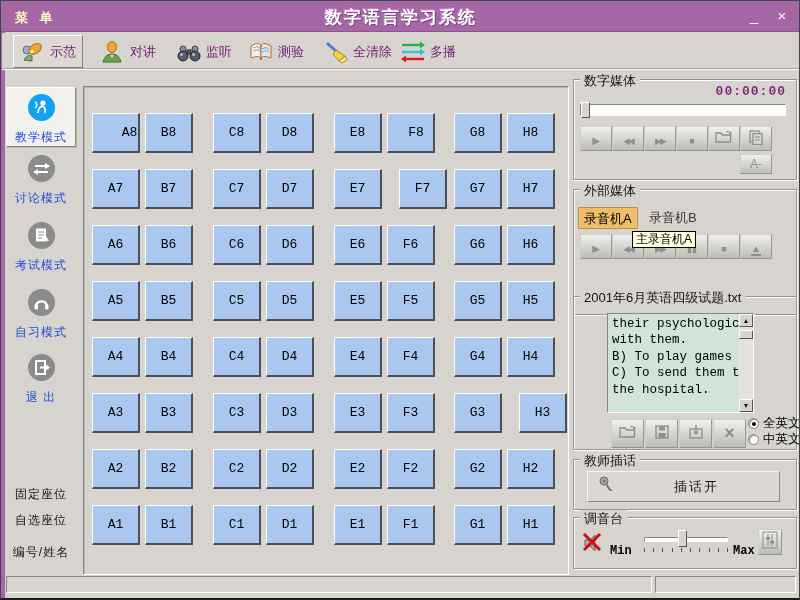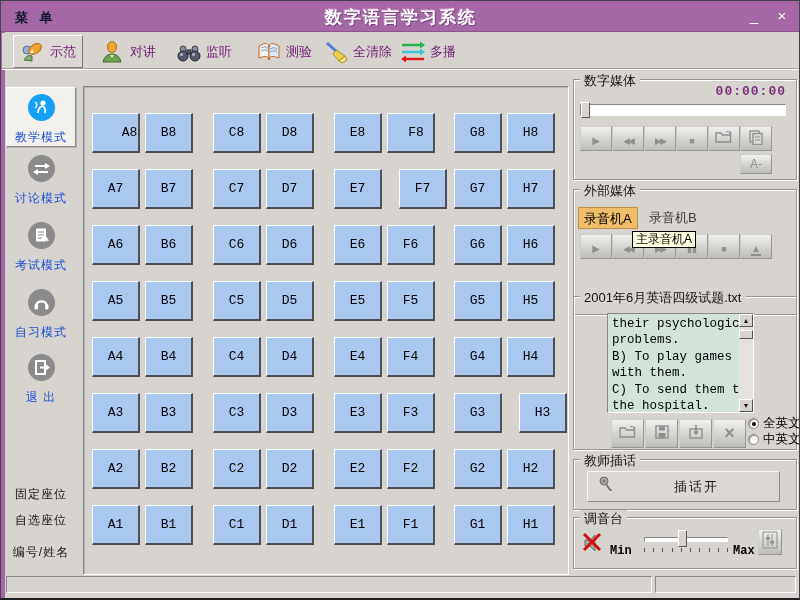--- a/index.html
+++ b/index.html
@@ -3,21 +3,21 @@
 <meta charset="utf-8">
 <style>
   html,body{margin:0;padding:0;background:#555;}
   *{box-sizing:border-box;font-family:"Liberation Sans",sans-serif;}
   #win{position:relative;width:800px;height:600px;background:#d7d4cf;overflow:hidden;
        border:1px solid #45434a;border-bottom:2px solid #1e1e22;}
   
   #titlebar{position:absolute;left:0;top:0;width:800px;height:31px;background:#a567a5;
             border-bottom:1px solid #8d538d;}
   #leftstrip{position:absolute;left:0;top:31px;width:4px;height:569px;background:#a567a5;}
-  .menu-label{position:absolute;left:14px;top:8px;font-size:13px;font-weight:bold;color:#0f172a;letter-spacing:4px;cursor:default;}
+  .menu-label{position:absolute;left:14px;top:8px;font-size:13px;font-weight:bold;color:#fef9c3;letter-spacing:4px;cursor:default;}
   .win-title{position:absolute;left:0;right:0;top:5px;text-align:center;font-size:17px;font-weight:bold;color:#fff;
              letter-spacing:2px;text-shadow:1px 1px 0 #7a417a, -1px -1px 0 #c490c4;}
   .cap-btn{position:absolute;top:6px;width:22px;height:20px;color:#fff;font-size:15px;text-align:center;line-height:18px;cursor:default;}
   
   #toolbar{position:absolute;left:1px;top:32px;width:797px;height:37px;background:#d7d4cf;
            border-bottom:1px solid #fff;box-shadow:inset 0 -2px 0 -1px #a3a19c;}
   .tb-item{position:absolute;top:2px;height:33px;display:flex;align-items:center;gap:6px;padding:0 6px;}
   .tb-item.toggled{border:1px solid;border-color:#fff #7d7d7d #7d7d7d #fff;background:#dcd9d4;}
   .tb-label{font-size:13px;color:#701a75;white-space:nowrap;}
   .tb-icon{width:24px;height:24px;display:inline-block;}
@@ -107,21 +107,21 @@
             <circle cx="7" cy="9" r="3" fill="#8b8fa0" stroke="#3c3f4c"></circle>
             <circle cx="19" cy="9" r="3" fill="#8b8fa0" stroke="#3c3f4c"></circle>
             <circle cx="7" cy="16" r="5" fill="#565a6c" stroke="#23252e"></circle>
             <circle cx="19" cy="16" r="5" fill="#565a6c" stroke="#23252e"></circle>
             <rect x="11" y="10" width="4" height="4" fill="#565a6c" stroke="#23252e"></rect>
             <circle cx="5.5" cy="14.5" r="1.5" fill="#b9bcc8"></circle>
             <circle cx="17.5" cy="14.5" r="1.5" fill="#b9bcc8"></circle>
           </svg></span>
         <span class="tb-label">监听</span>
       </div>
-      <div class="tb-item" style="left: 248px;">
+      <div class="tb-item" style="left: 240px;">
         <span class="tb-icon"><svg width="26" height="24" viewBox="0 0 26 24">
             <path d="M3 6 q10 -6 10 2 l0 12 q0 -6 -10 -2 z" fill="#f6f3ea" stroke="#c06a28"></path>
             <path d="M23 6 q-10 -6 -10 2 l0 12 q0 -6 10 -2 z" fill="#dfeaf6" stroke="#c06a28"></path>
             <path d="M5 8 q6 -3 7 1 M5 11 q6 -3 7 1 M14 9 q6 -3 7 1 M14 12 q6 -3 7 1" stroke="#7a9cc4" fill="none"></path>
           </svg></span>
         <span class="tb-label">测验</span>
       </div>
       <div class="tb-item" style="left: 315px;">
         <span class="tb-icon"><svg width="26" height="24" viewBox="0 0 26 24">
             <line x1="4" y1="3" x2="14" y2="12" stroke="#4a7ed2" stroke-width="3"></line>
@@ -307,23 +307,22 @@
       <div class="mbtn" style="left: 166px; top: 44px;">
         <span><span class="glyph-sm" style="border-bottom:2px solid #8f8f8f;line-height:0.9;">▲</span></span>
       </div>
     </div>
 
   <div class="g" style="left:572px;top:295px;width:224px;height:154px;">
     <span class="g-title">2001年6月英语四级试题.txt</span>
     <div id="txtarea" style="left:33px;top:16px;width:147px;height:100px;">
       <div id="txtlines" style="position:absolute;left:0;top:2px;right:14px;">
           <div class="txtline">their psychological</div>
-          <div class="txtline">problems.</div>
+          <div class="txtline">with them.</div>
           <div class="txtline">B) To play games</div>
-          <div class="txtline">with them.</div>
           <div class="txtline">C) To send them to</div>
           <div class="txtline">the hospital.</div>
         </div>
       <div class="sb" style="right:0;top:0;width:14px;height:98px;">
         <div class="sb-btn" style="left:0;top:0;">▲</div>
         <div class="slider-thumb" style="left:0;top:16px;width:14px;height:9px;"></div>
         <div class="sb-btn" style="left:0;bottom:0;">▼</div>
       </div>
     </div>
     <div id="txt-btns"></div>

